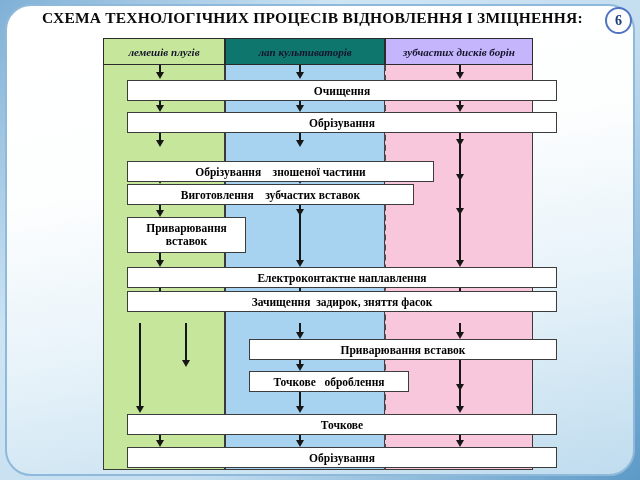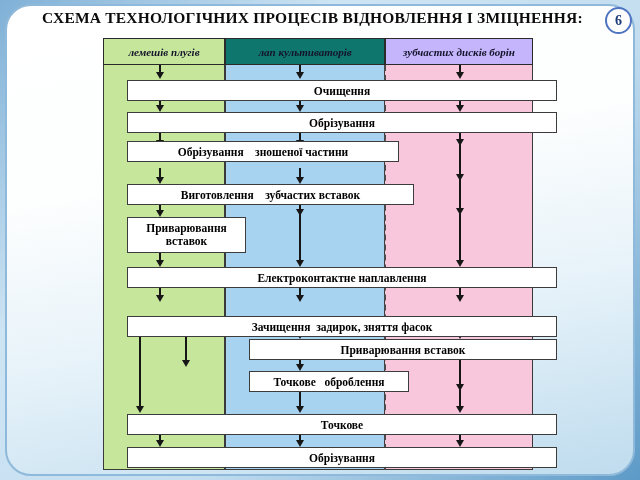--- a/index.html
+++ b/index.html
@@ -68,25 +68,25 @@
   </div>
   <div class="colheader" style="left: 225px; width: 160px; background: #0f766e;">
     <span>лап культиваторів</span>
   </div>
   <div class="colheader" style="left: 385px; width: 148px; background: #c4b5fd;">
     <span>зубчастих дисків борін</span>
   </div>
 
   <div class="box" style="left:103px;top:80px;width:430px;height:21px;">Очищення</div>
   <div class="box" style="left:103px;top:112px;width:430px;height:21px;">Обрізування</div>
-  <div class="box" style="left:103px;top:141px;width:272px;height:21px;">Обрізування    зношеної частини</div>
+  <div class="box" style="left:103px;top:161px;width:307px;height:21px;">Обрізування    зношеної частини</div>
   <div class="box" style="left:103px;top:184px;width:287px;height:21px;">Виготовлення    зубчастих вставок</div>
   <div class="box wrap" style="left:103px;top:217px;width:119px;height:36px;">Приварювання вставок</div>
   <div class="box" style="left:103px;top:267px;width:430px;height:21px;">Електроконтактне наплавлення</div>
-  <div class="box" style="left:103px;top:316px;width:430px;height:21px;">Зачищення  задирок, зняття фасок</div>
+  <div class="box" style="left:103px;top:291px;width:430px;height:21px;">Зачищення  задирок, зняття фасок</div>
   <div class="box" style="left:225px;top:339px;width:308px;height:21px;">Приварювання вставок</div>
   <div class="box" style="left:225px;top:371px;width:160px;height:21px;">Точкове   оброблення</div>
   <div class="box" style="left:103px;top:414px;width:430px;height:21px;">Точкове</div>
   <div class="box" style="left:103px;top:447px;width:430px;height:21px;">Обрізування</div>
 
 <div class="aline" style="left: 159px; top: 64px; height: 10px;"></div>
     <div class="ahead" style="left: 155.8px; top: 72px;"></div>
     <div class="aline" style="left: 299px; top: 64px; height: 10px;"></div>
     <div class="ahead" style="left: 295.8px; top: 72px;"></div>
     <div class="aline" style="left: 459px; top: 64px; height: 10px;"></div>

